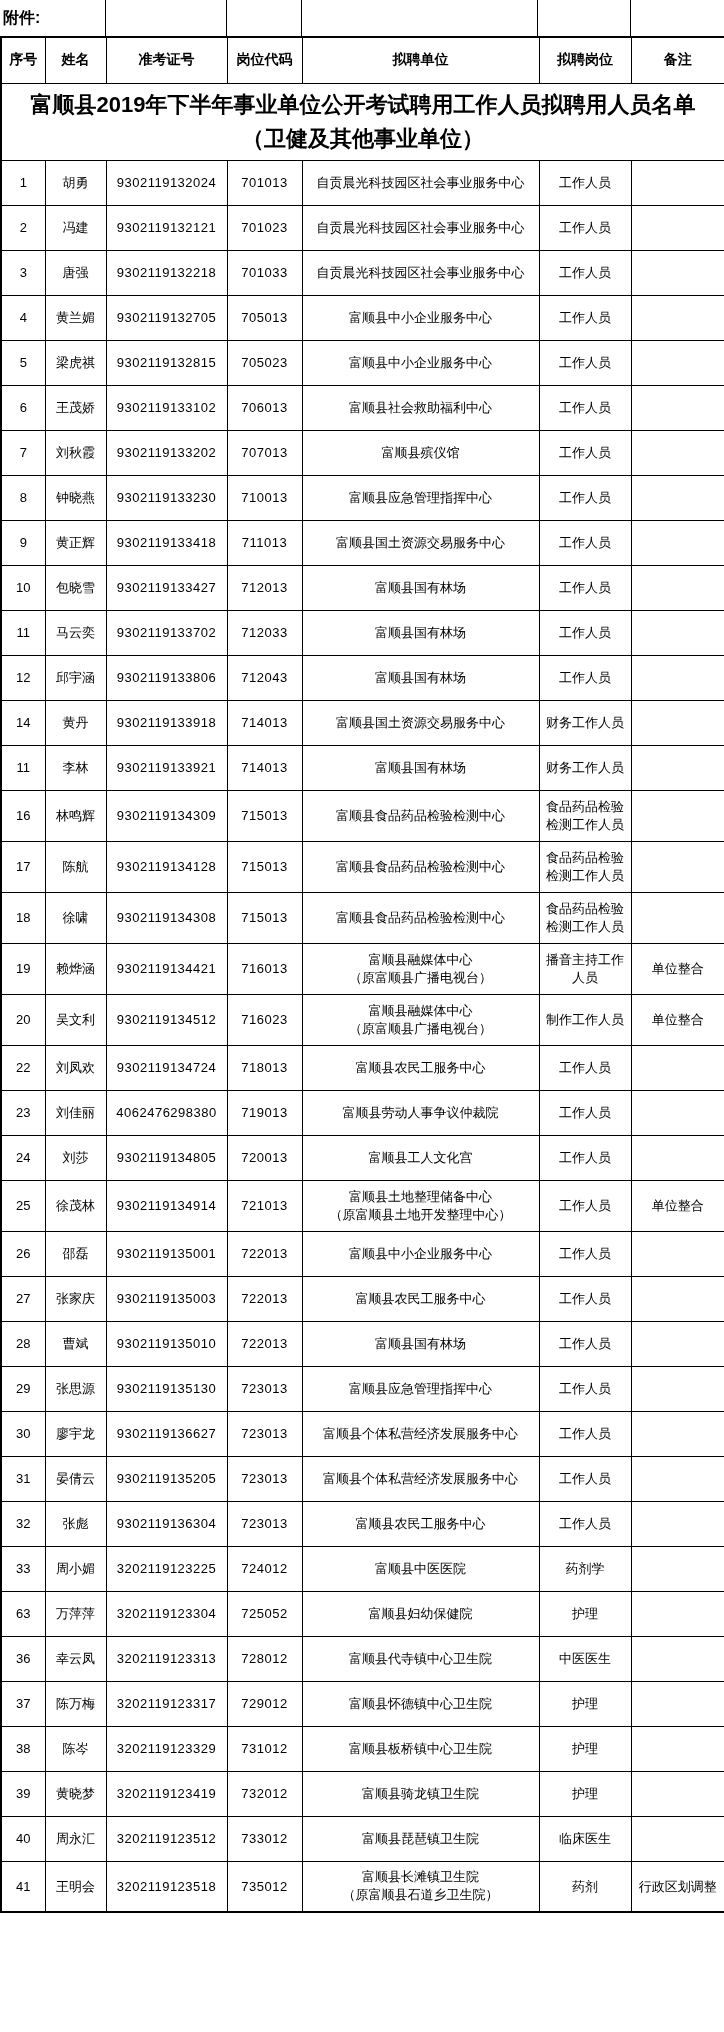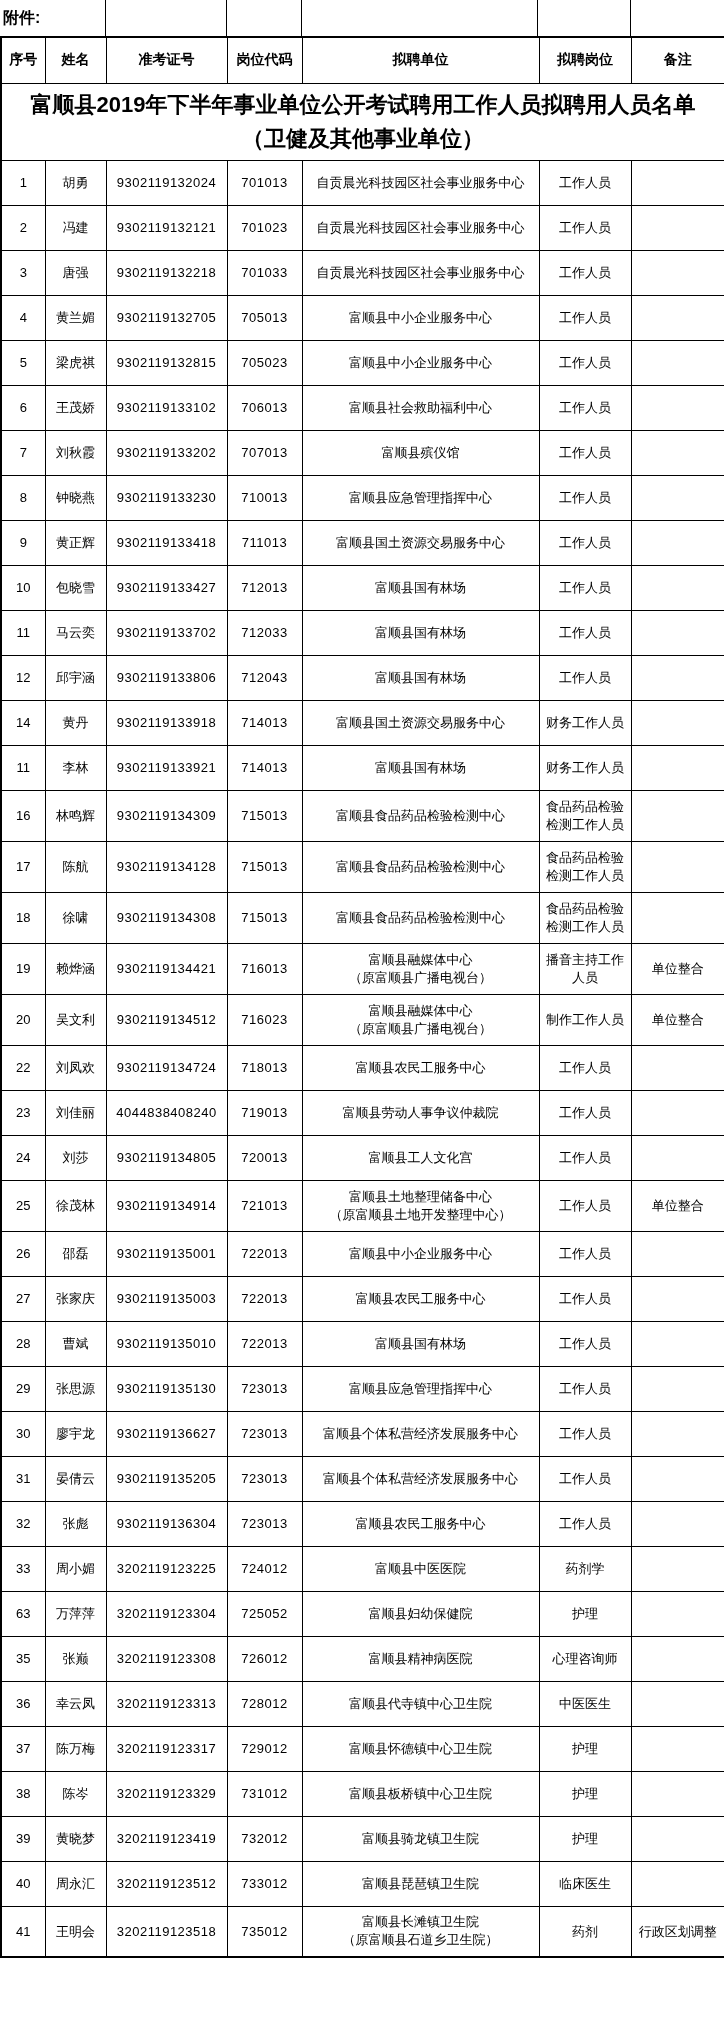--- a/index.html
+++ b/index.html
@@ -322,21 +322,21 @@
         <td class="num">718013</td>
         <td class="c-unit">
           <div>富顺县农民工服务中心</div>
         </td>
         <td>工作人员</td>
         <td></td>
       </tr>
       <tr>
         <td>23</td>
         <td>刘佳丽</td>
-        <td class="num">4044838408240</td>
+        <td class="num">4062476298380</td>
         <td class="num">719013</td>
         <td class="c-unit">
           <div>富顺县劳动人事争议仲裁院</div>
         </td>
         <td>工作人员</td>
         <td></td>
       </tr>
       <tr>
         <td>24</td>
         <td>刘莎</td>
@@ -453,31 +453,20 @@
         <td>万萍萍</td>
         <td class="num">3202119123304</td>
         <td class="num">725052</td>
         <td class="c-unit">
           <div>富顺县妇幼保健院</div>
         </td>
         <td>护理</td>
         <td></td>
       </tr>
       <tr>
-        <td>35</td>
-        <td>张巅</td>
-        <td class="num">3202119123308</td>
-        <td class="num">726012</td>
-        <td class="c-unit">
-          <div>富顺县精神病医院</div>
-        </td>
-        <td>心理咨询师</td>
-        <td></td>
-      </tr>
-      <tr>
         <td>36</td>
         <td>幸云凤</td>
         <td class="num">3202119123313</td>
         <td class="num">728012</td>
         <td class="c-unit">
           <div>富顺县代寺镇中心卫生院</div>
         </td>
         <td>中医医生</td>
         <td></td>
       </tr>

